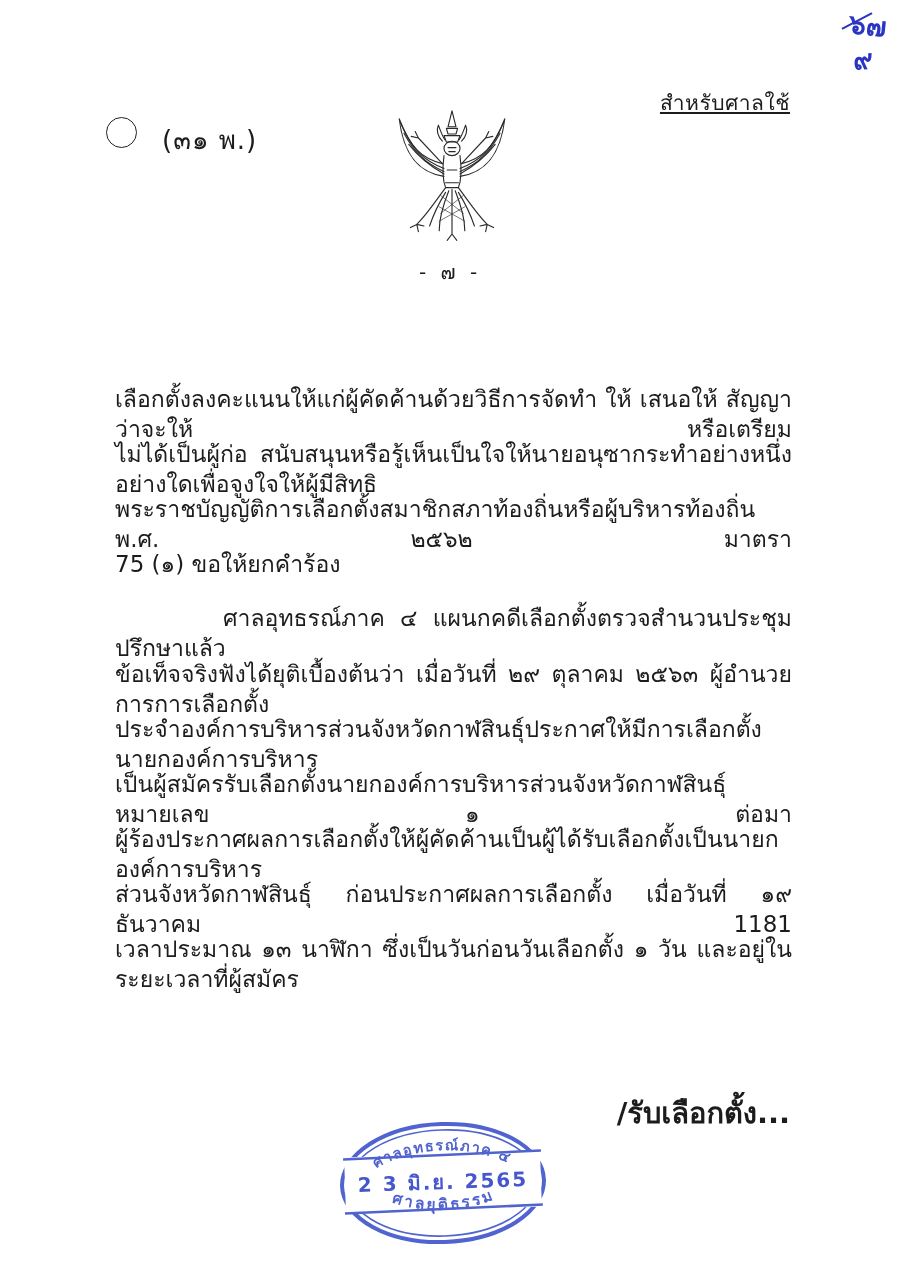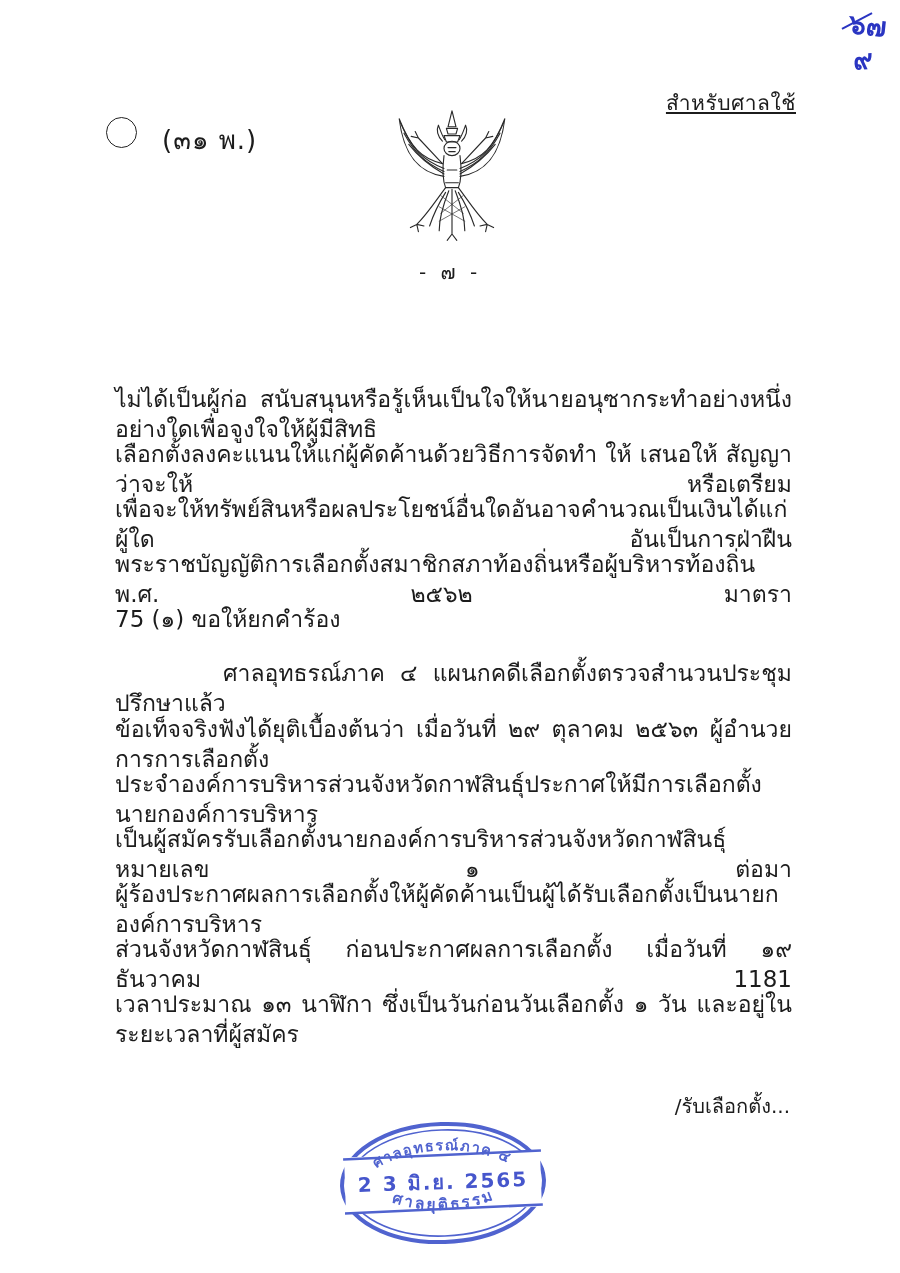--- a/index.html
+++ b/index.html
@@ -8,32 +8,32 @@
     margin:0 auto;overflow:hidden;
     font-family:"DejaVu Sans","Liberation Sans",sans-serif;
     color:#1c1c1c;
   }
   
   .hand{position:absolute;color:#2a35c2;font-size:27px;font-weight:bold;line-height:1;}
   .hand-num{left:849px;top:12px;transform:rotate(6deg);}
   .hand-den{left:853px;top:46px;transform:rotate(-4deg);}
   .hand-slash{position:absolute;left:840px;top:20px;width:34px;height:0;border-top:2.5px solid #2a35c2;transform:rotate(-28deg);}
   
-  .for-court{position:absolute;top:86px;right:104px;font-size:21px;text-decoration:underline;letter-spacing:.5px;}
+  .for-court{position:absolute;top:86px;right:110px;font-size:21px;text-decoration:underline;letter-spacing:.5px;}
   .circle-mark{position:absolute;left:106px;top:117px;width:29px;height:29px;border:1.6px solid #222;border-radius:50%;}
   .form-code{position:absolute;left:162px;top:119px;font-size:26px;letter-spacing:1px;}
   .garuda{position:absolute;left:372px;top:104px;width:160px;height:148px;}
   .garuda svg{width:100%;height:100%;}
   .page-num{position:absolute;top:256px;left:0;width:100%;text-align:center;font-size:20px;letter-spacing:4px;}
   
   .body-text{position:absolute;left:115px;top:384px;width:677px;font-size:23px;}
   .line{height:55px;line-height:30px;text-align:justify;text-align-last:justify;white-space:normal;}
   .line.short{text-align-last:left;}
   .line.indent{text-indent:108px;font-family:Liberation Serif, serif;}
-  .continuation{position:absolute;top:1090px;right:110px;font-size:20px;}
+  .continuation{position:absolute;top:1090px;right:110px;font-size:29px;font-weight:bold;}
   
   .stamp{position:absolute;left:336px;top:1120px;width:214px;height:126px;transform:rotate(-2deg);}
   .stamp svg{width:100%;height:100%;}
 </style>
 </head>
 <body>
 
 <div class="page">
 
   <div>
@@ -85,23 +85,22 @@
       <path d="M92 108 C82 124 76 138 72 150"></path>
       <path d="M108 108 C118 124 124 138 128 150"></path>
 
       <path d="M86 112 l28 22 M114 112 l-28 22 M84 126 l32 18 M116 126 l-32 18" stroke-width="0.8"></path>
     </svg>
   </div>
 
   <div class="page-num">- ๗ -</div>
 
   <div class="body-text">
+    <div class="line">เลือกตั้งลงคะแนนให้แก่ผู้คัดค้านด้วยวิธีการจัดทำ ให้ เสนอให้ สัญญาว่าจะให้ หรือเตรียม</div>
     <div class="line">ไม่ได้เป็นผู้ก่อ  สนับสนุนหรือรู้เห็นเป็นใจให้นายอนุซากระทำอย่างหนึ่งอย่างใดเพื่อจูงใจให้ผู้มีสิทธิ</div>
-    <div class="line">เลือกตั้งลงคะแนนให้แก่ผู้คัดค้านด้วยวิธีการจัดทำ ให้ เสนอให้ สัญญาว่าจะให้ หรือเตรียม</div>
-    <div class="line">เพื่อจะให้ทรัพย์สินหรือผลประโยชน์อื่นใดอันอาจคำนวณเป็นเงินได้แก่ผู้ใด  อันเป็นการฝ่าฝืน</div>
     <div class="line">พระราชบัญญัติการเลือกตั้งสมาชิกสภาท้องถิ่นหรือผู้บริหารท้องถิ่น พ.ศ. ๒๕๖๒ มาตรา</div>
     <div class="line short">75 (๑) ขอให้ยกคำร้อง</div>
     <div class="line indent">ศาลอุทธรณ์ภาค ๔ แผนกคดีเลือกตั้งตรวจสำนวนประชุมปรึกษาแล้ว</div>
     <div class="line">ข้อเท็จจริงฟังได้ยุติเบื้องต้นว่า เมื่อวันที่ ๒๙ ตุลาคม ๒๕๖๓ ผู้อำนวยการการเลือกตั้ง</div>
     <div class="line">ประจำองค์การบริหารส่วนจังหวัดกาฬสินธุ์ประกาศให้มีการเลือกตั้งนายกองค์การบริหาร</div>
     <div class="line">เป็นผู้สมัครรับเลือกตั้งนายกองค์การบริหารส่วนจังหวัดกาฬสินธุ์ หมายเลข ๑ ต่อมา</div>
     <div class="line">ผู้ร้องประกาศผลการเลือกตั้งให้ผู้คัดค้านเป็นผู้ได้รับเลือกตั้งเป็นนายกองค์การบริหาร</div>
     <div class="line">ส่วนจังหวัดกาฬสินธุ์ ก่อนประกาศผลการเลือกตั้ง เมื่อวันที่ ๑๙ ธันวาคม 1181</div>
     <div class="line">เวลาประมาณ ๑๓ นาฬิกา ซึ่งเป็นวันก่อนวันเลือกตั้ง ๑ วัน และอยู่ในระยะเวลาที่ผู้สมัคร</div>
   </div>

